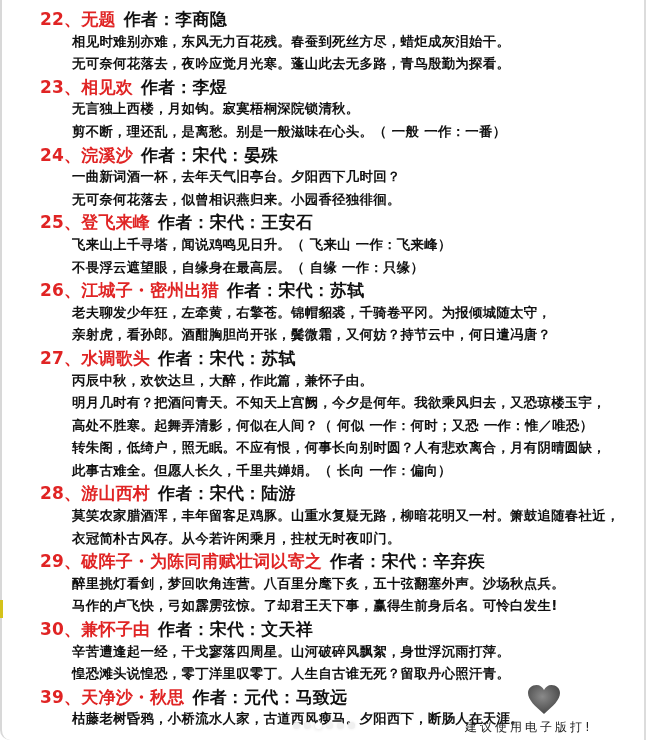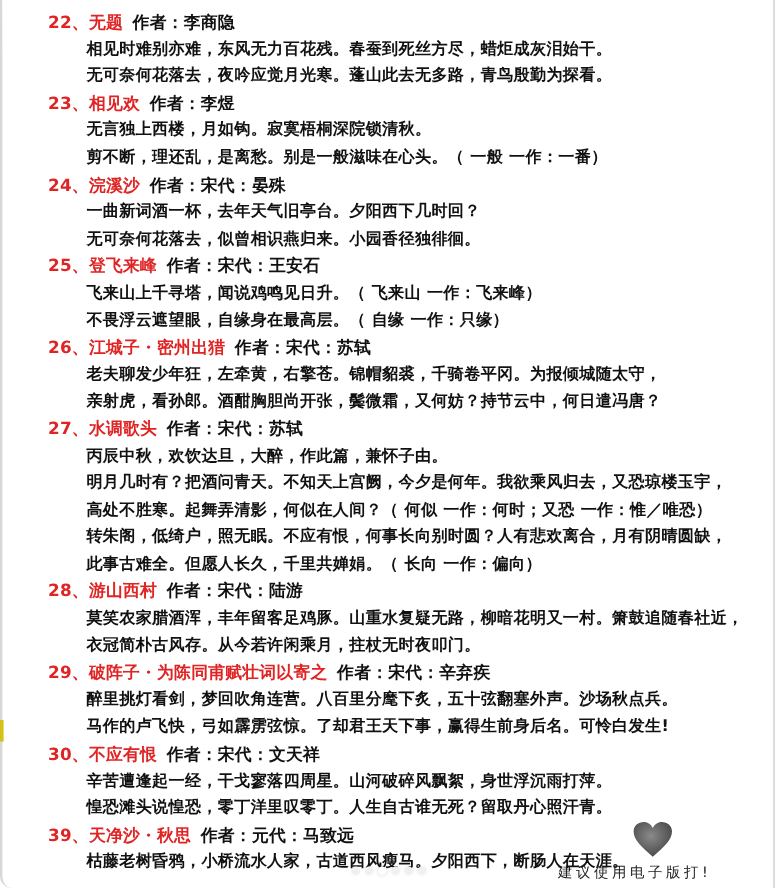--- a/index.html
+++ b/index.html
@@ -17,21 +17,21 @@
   }
   .left-tab {
     position: absolute; left: 0; top: 600px; width: 3px; height: 18px;
     background: #d4c21a;
   }
   .content {
     position: absolute; left: 40px; top: 8px; width: 600px;
   }
   .poem-title {
     height: 22.6px; line-height: 22.6px;
-    font-size: 14px; font-weight: bold; color: #111;
+    font-size: 17px; font-weight: bold; color: #111;
     white-space: nowrap; letter-spacing: 0.2px;
   }
   .poem-title .num, .poem-title .name { color: #e02424; }
   .poem-title .author { margin-left: 8px; }
   .poem-line {
     height: 22.6px; line-height: 22.6px;
     font-size: 13.4px; font-weight: bold; color: #111;
     white-space: nowrap; letter-spacing: 0.3px; margin-left: 32px;
   }
   .heart {
@@ -105,21 +105,21 @@
     <div class="poem-line">衣冠简朴古风存。从今若许闲乘月，拄杖无时夜叩门。</div>
   </div>
 
   <div class="poem">
     <div class="poem-title"><span class="num">29、</span><span class="name">破阵子・为陈同甫赋壮词以寄之</span><span class="author">作者：宋代：辛弃疾</span></div>
     <div class="poem-line">醉里挑灯看剑，梦回吹角连营。八百里分麾下炙，五十弦翻塞外声。沙场秋点兵。</div>
     <div class="poem-line">马作的卢飞快，弓如霹雳弦惊。了却君王天下事，赢得生前身后名。可怜白发生!</div>
   </div>
 
   <div class="poem">
-    <div class="poem-title"><span class="num">30、</span><span class="name">不应有恨</span><span class="author">作者：宋代：文天祥</span></div>
+    <div class="poem-title"><span class="num">30、</span><span class="name">兼怀子由</span><span class="author">作者：宋代：文天祥</span></div>
     <div class="poem-line">辛苦遭逢起一经，干戈寥落四周星。山河破碎风飘絮，身世浮沉雨打萍。</div>
     <div class="poem-line">惶恐滩头说惶恐，零丁洋里叹零丁。人生自古谁无死？留取丹心照汗青。</div>
   </div>
 
   <div class="poem">
     <div class="poem-title"><span class="num">39、</span><span class="name">天净沙・秋思</span><span class="author">作者：元代：马致远</span></div>
     <div class="poem-line">枯藤老树昏鸦，小桥流水人家，古道西风瘦马。夕阳西下，断肠人在天涯。</div>
   </div>
 
 </div>

